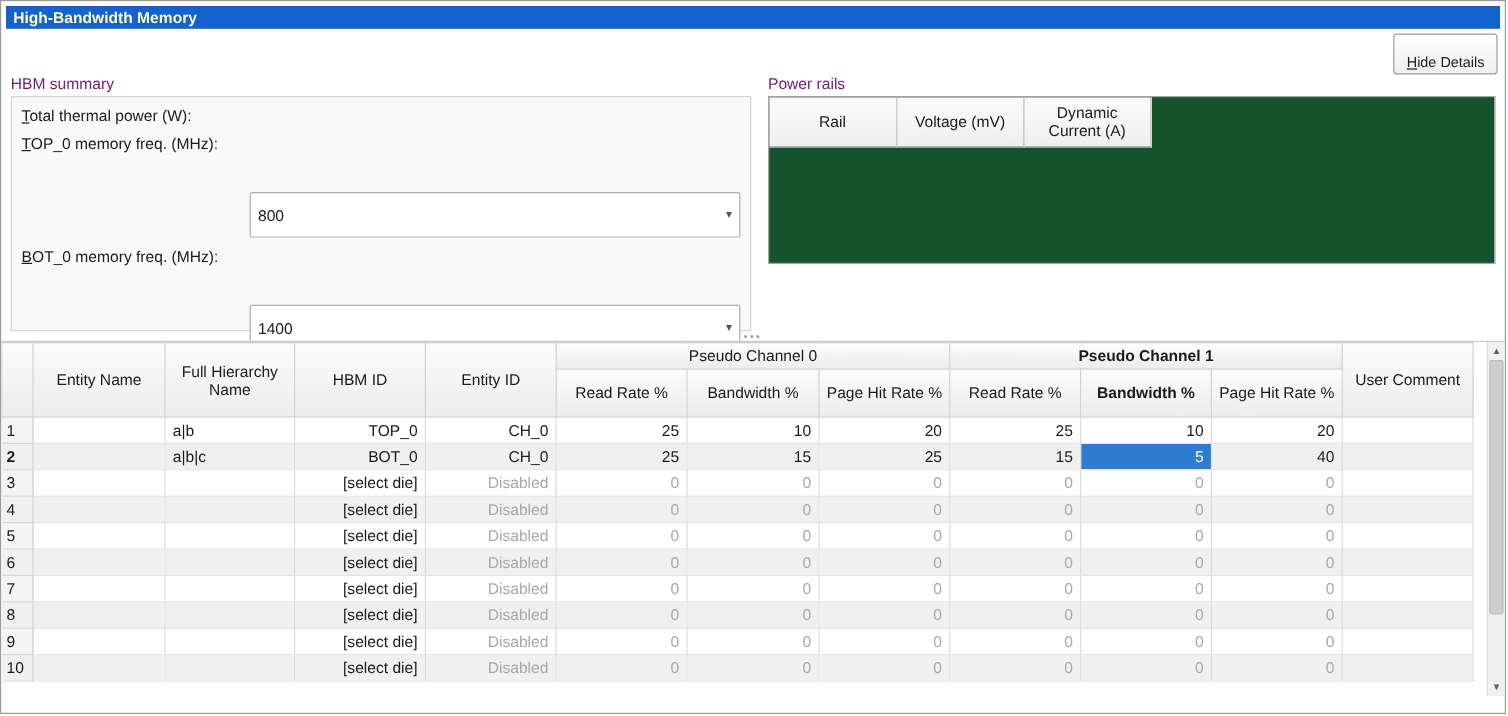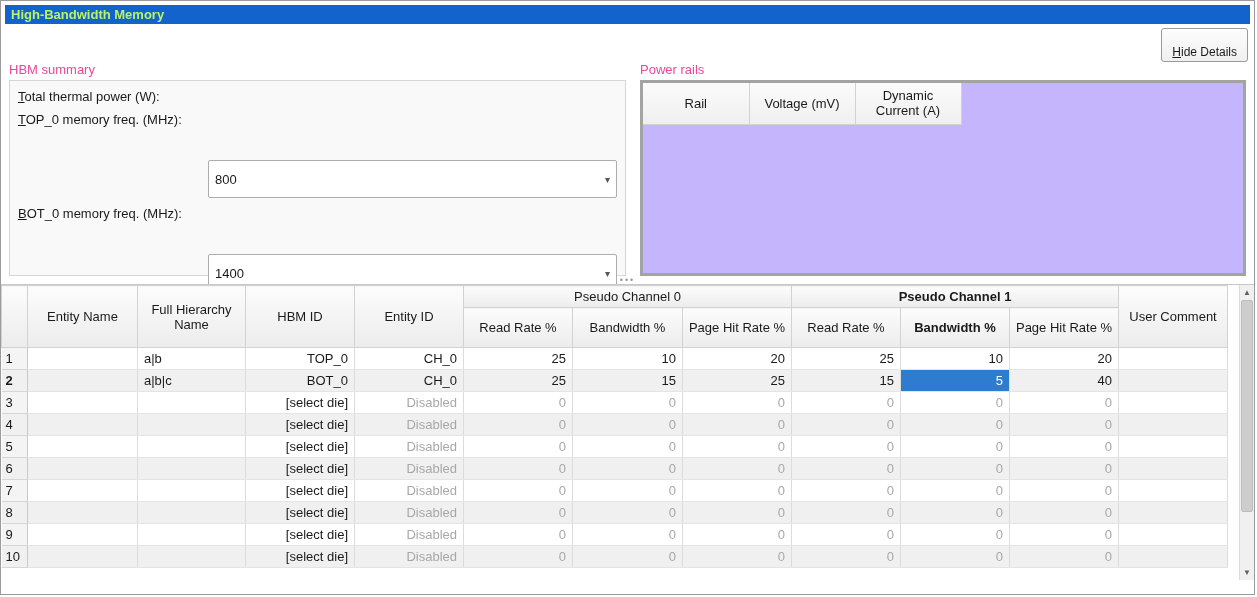--- a/index.html
+++ b/index.html
@@ -2,41 +2,41 @@
 <html><head>
 <meta charset="utf-8">
 <style>
   * { box-sizing: border-box; }
   html,body { margin:0; padding:0; background:#ffffff; }
   body { font-family: "Liberation Sans", sans-serif; font-size: 13px; color:#1a1a1a; }
 
   .window { width:1255px; height:595px; border:1px solid #9b9b9b; background:#ffffff; position:relative; overflow:hidden; }
 
   
-  .titlebar { margin:4px 4px 0 4px; height:19px; background:#1263cb; color:#bef264; font-weight:bold; line-height:19px; padding-left:6px; font-size:13px; }
+  .titlebar { margin:4px 4px 0 4px; height:19px; background:#1263cb; color:#fef9c3; font-weight:bold; line-height:19px; padding-left:6px; font-size:13px; }
 
   
   .toolbar { height:34px; position:relative; }
   .btn { position:absolute; right:6px; top:4px; height:26px; padding:16px 10px; font-family:"Liberation Sans",sans-serif; font-size:12px; color:#1a1a1a; background:linear-gradient(#fdfdfd,#f0f0f0); border:1px solid #9a9a9a; border-radius:3px; cursor:pointer; }
 
   
   .panes { display:flex; padding:0 8px; gap:14px; margin-top:2px; }
   .pane-left { width:617px; flex:none; }
   .pane-right { flex:1; min-width:0; }
-  .group-label { height:20px; line-height:20px; color:#ec4899; }
+  .group-label { height:20px; line-height:20px; color:#701a75; }
   .group-box { border:1px solid #d6d6d6; background:#f9f9f9; height:196px; padding:8px; }
 
   .field-row { display:flex; margin-bottom:8px; }
   .field-row label { width:190px; flex:none; color:#1a1a1a; }
   .readonly-field { flex:1; height:22px; line-height:18px; background:#e6e6e6; border:1px solid #adadad; padding:1px 6px; font-weight:bold; border-radius:2px; }
   .combo { flex:1; height:38px; background:#ffffff; border:1px solid #adadad; border-radius:2px; display:flex; align-items:center; justify-content:space-between; padding:1px 6px; cursor:pointer;margin-top:48px; }
   .combo-arrow { color:#555; font-size:10px; flex:none; margin-left:6px; }
 
   
-  .rails-box { background:#c4b5fd; border:3px solid #a3a3a3; height:196px; padding:0; overflow:hidden; }
+  .rails-box { background:#14532d; border:1px solid #a3a3a3; height:140px; padding:0; overflow:hidden; }
   table.rails { border-collapse:collapse; table-layout:fixed; }
   table.rails th { width:106px; height:41px; background:linear-gradient(#fbfbfb,#efefef); border-right:1px solid #d2d2d2; border-bottom:1px solid #d2d2d2; font-weight:normal; text-align:center; padding:2px 6px; }
   table.rails th.filler { width:280px; background:transparent; border-right:none; border-bottom:none; }
 
   
   .splitter { height:8px; display:flex; align-items:center; justify-content:center; }
   .splitter .dots { color:#9a9a9a; font-size:9px; letter-spacing:2px; line-height:8px; }
 
   
   .table-wrap { position:relative; border-top:1px solid #c8c8c8; height:296px; overflow:hidden; }

